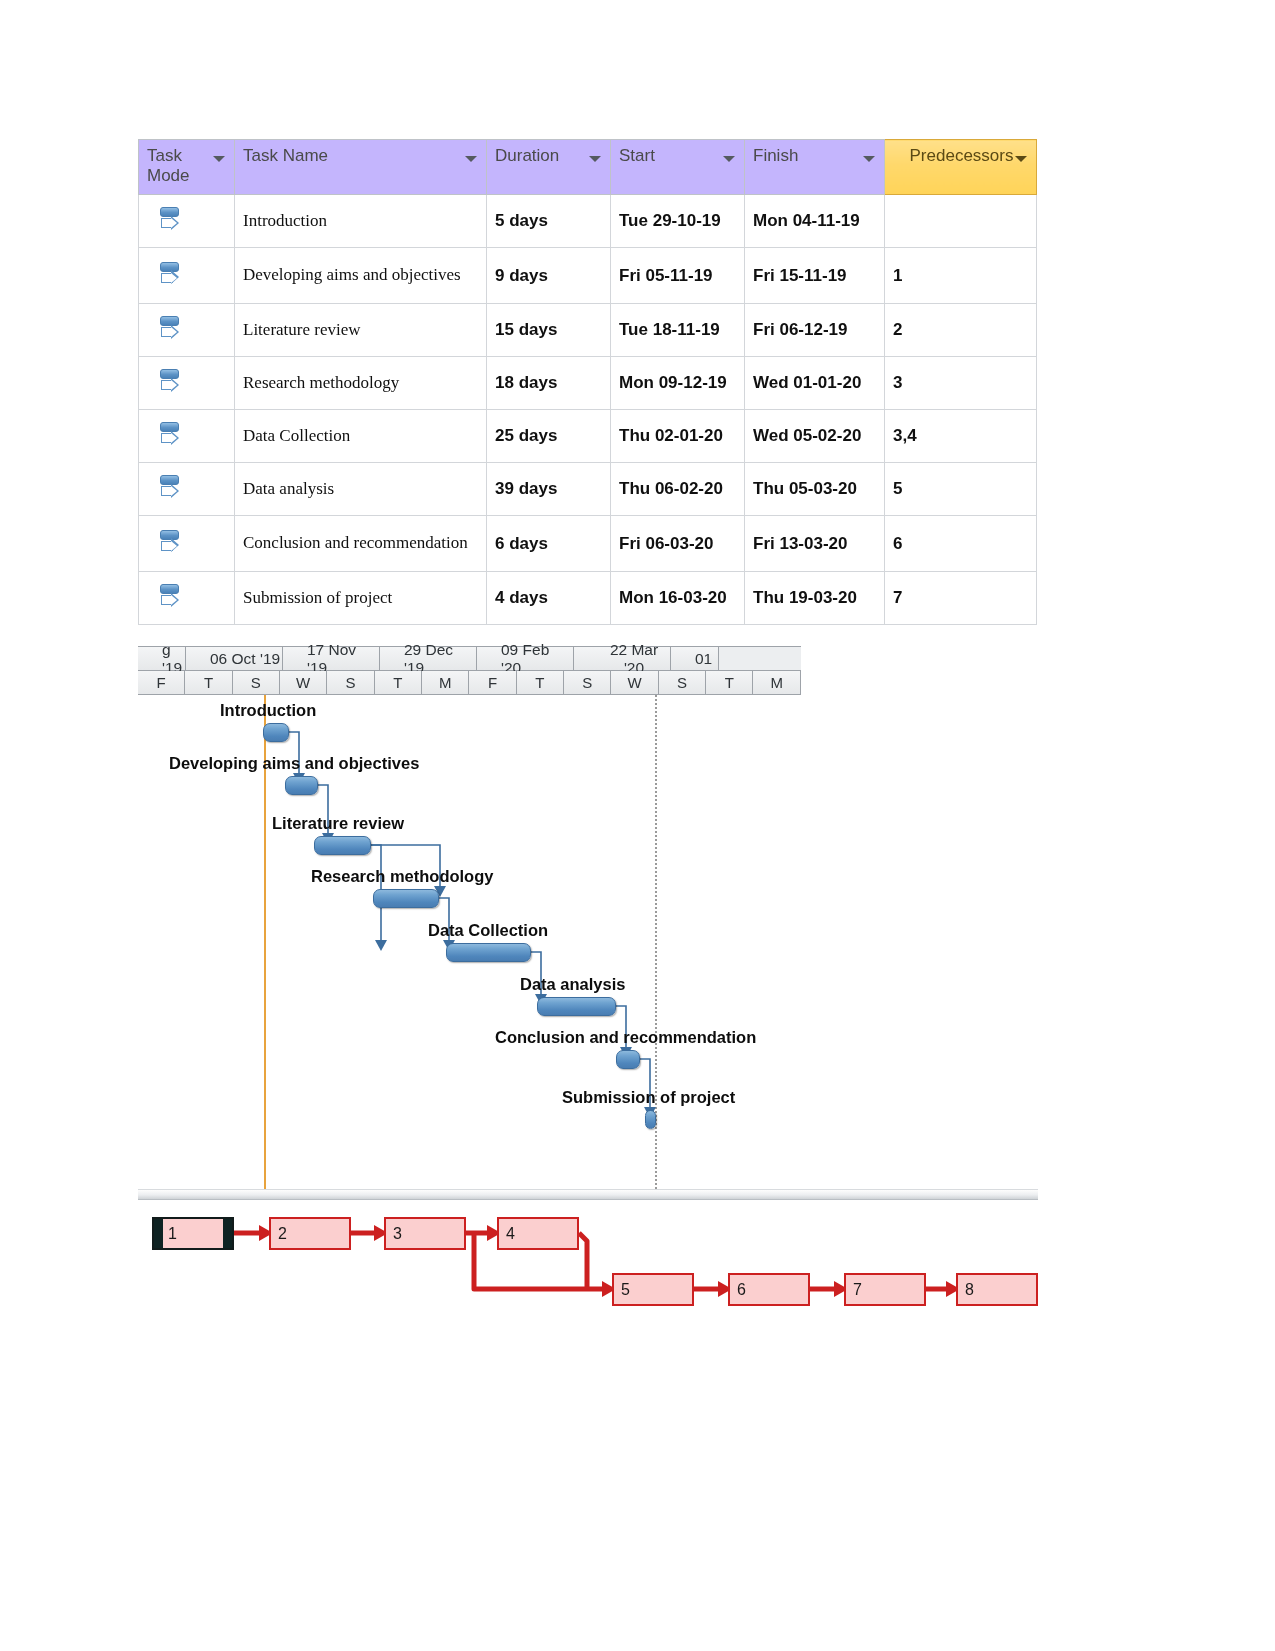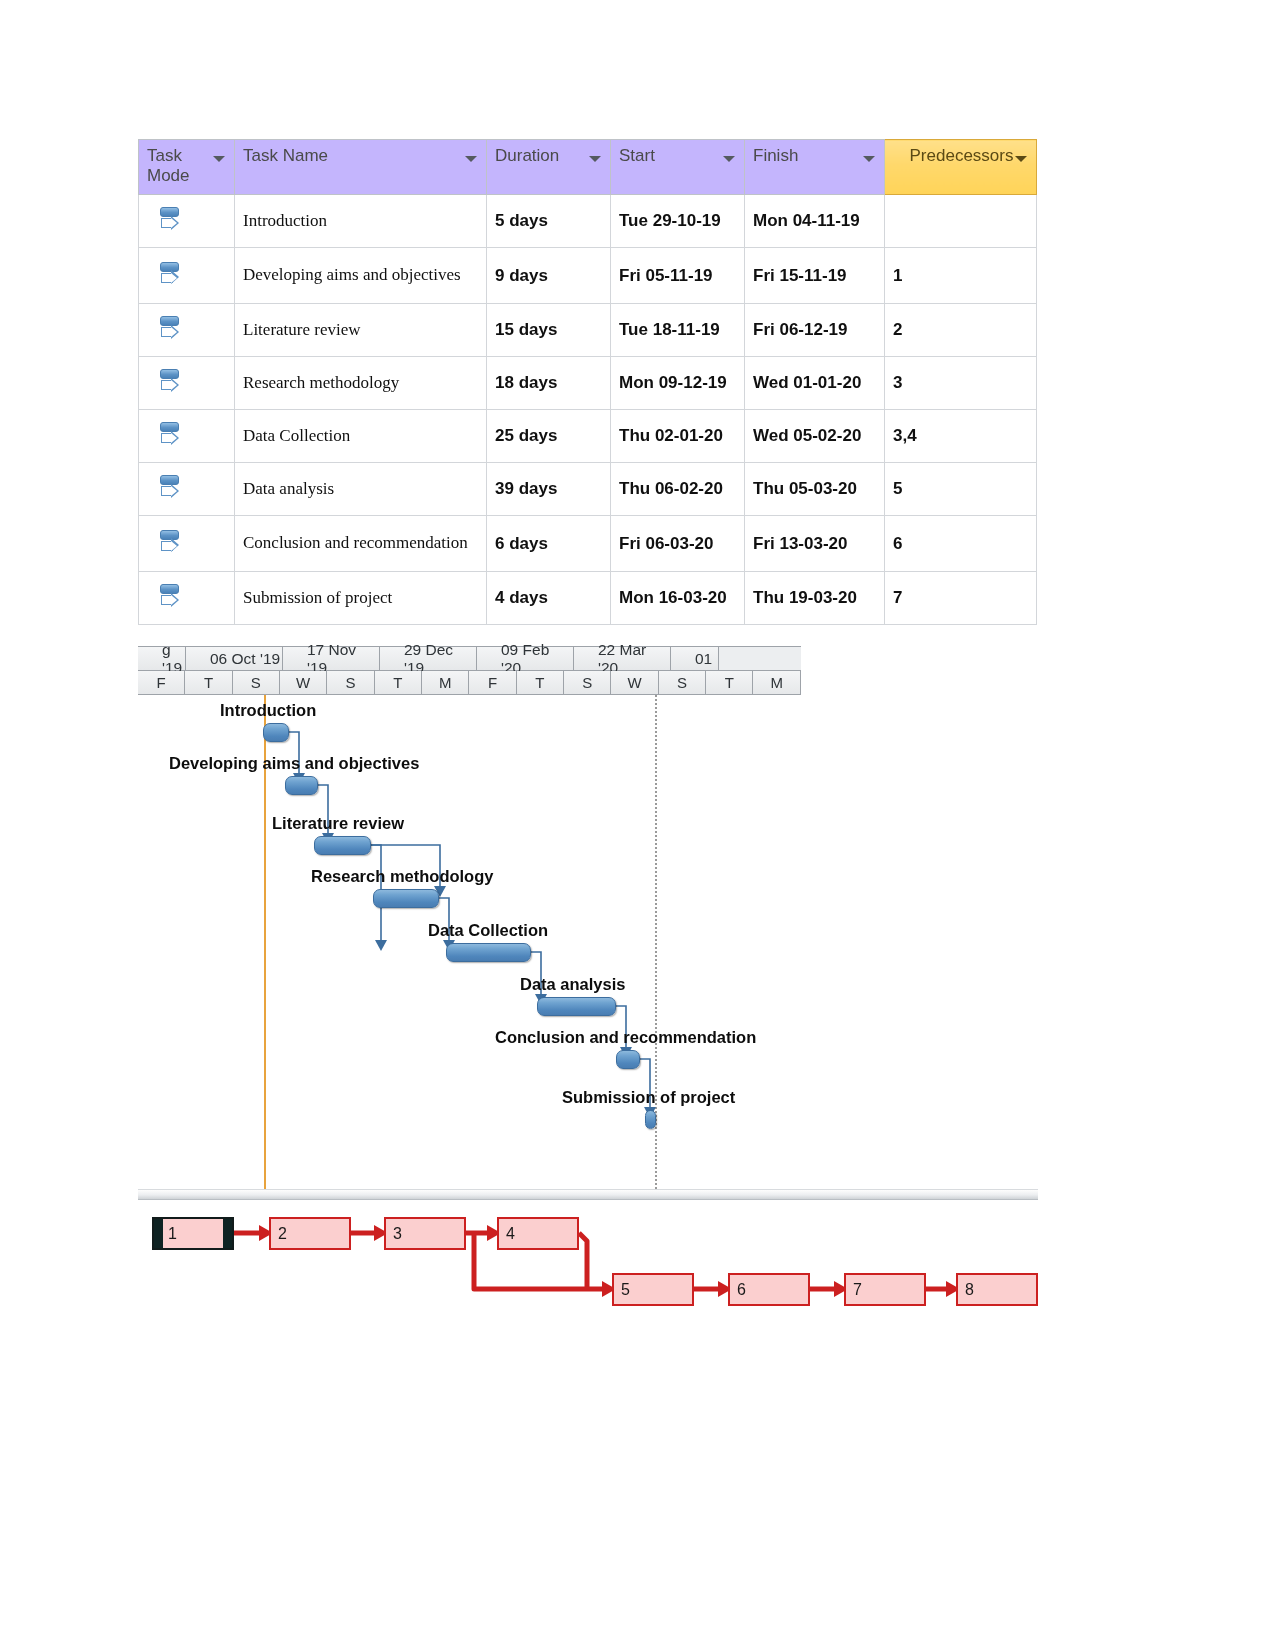--- a/index.html
+++ b/index.html
@@ -380,21 +380,21 @@
     </tbody>
 </table>
 
 <div id="gantt">
   <div id="tl-months">
       <div class="tl-cell" style="width: 48px;">g '19</div>
       <div class="tl-cell" style="width: 97px;">06 Oct '19</div>
       <div class="tl-cell" style="width: 97px;">17 Nov '19</div>
       <div class="tl-cell" style="width: 97px;">29 Dec '19</div>
       <div class="tl-cell" style="width: 97px;">09 Feb '20</div>
-      <div class="tl-cell" style="width: 97px;">22 Mar '20</div>
+      <div class="tl-cell" style="width: 97px; text-align: center;">22 Mar '20</div>
       <div class="tl-cell" style="width: 48px;">01</div>
     </div>
   <div id="tl-days">
       <div class="tl-cell" style="width: 47.3571px;">F</div>
       <div class="tl-cell" style="width: 47.3571px;">T</div>
       <div class="tl-cell" style="width: 47.3571px;">S</div>
       <div class="tl-cell" style="width: 47.3571px;">W</div>
       <div class="tl-cell" style="width: 47.3571px;">S</div>
       <div class="tl-cell" style="width: 47.3571px;">T</div>
       <div class="tl-cell" style="width: 47.3571px;">M</div>

